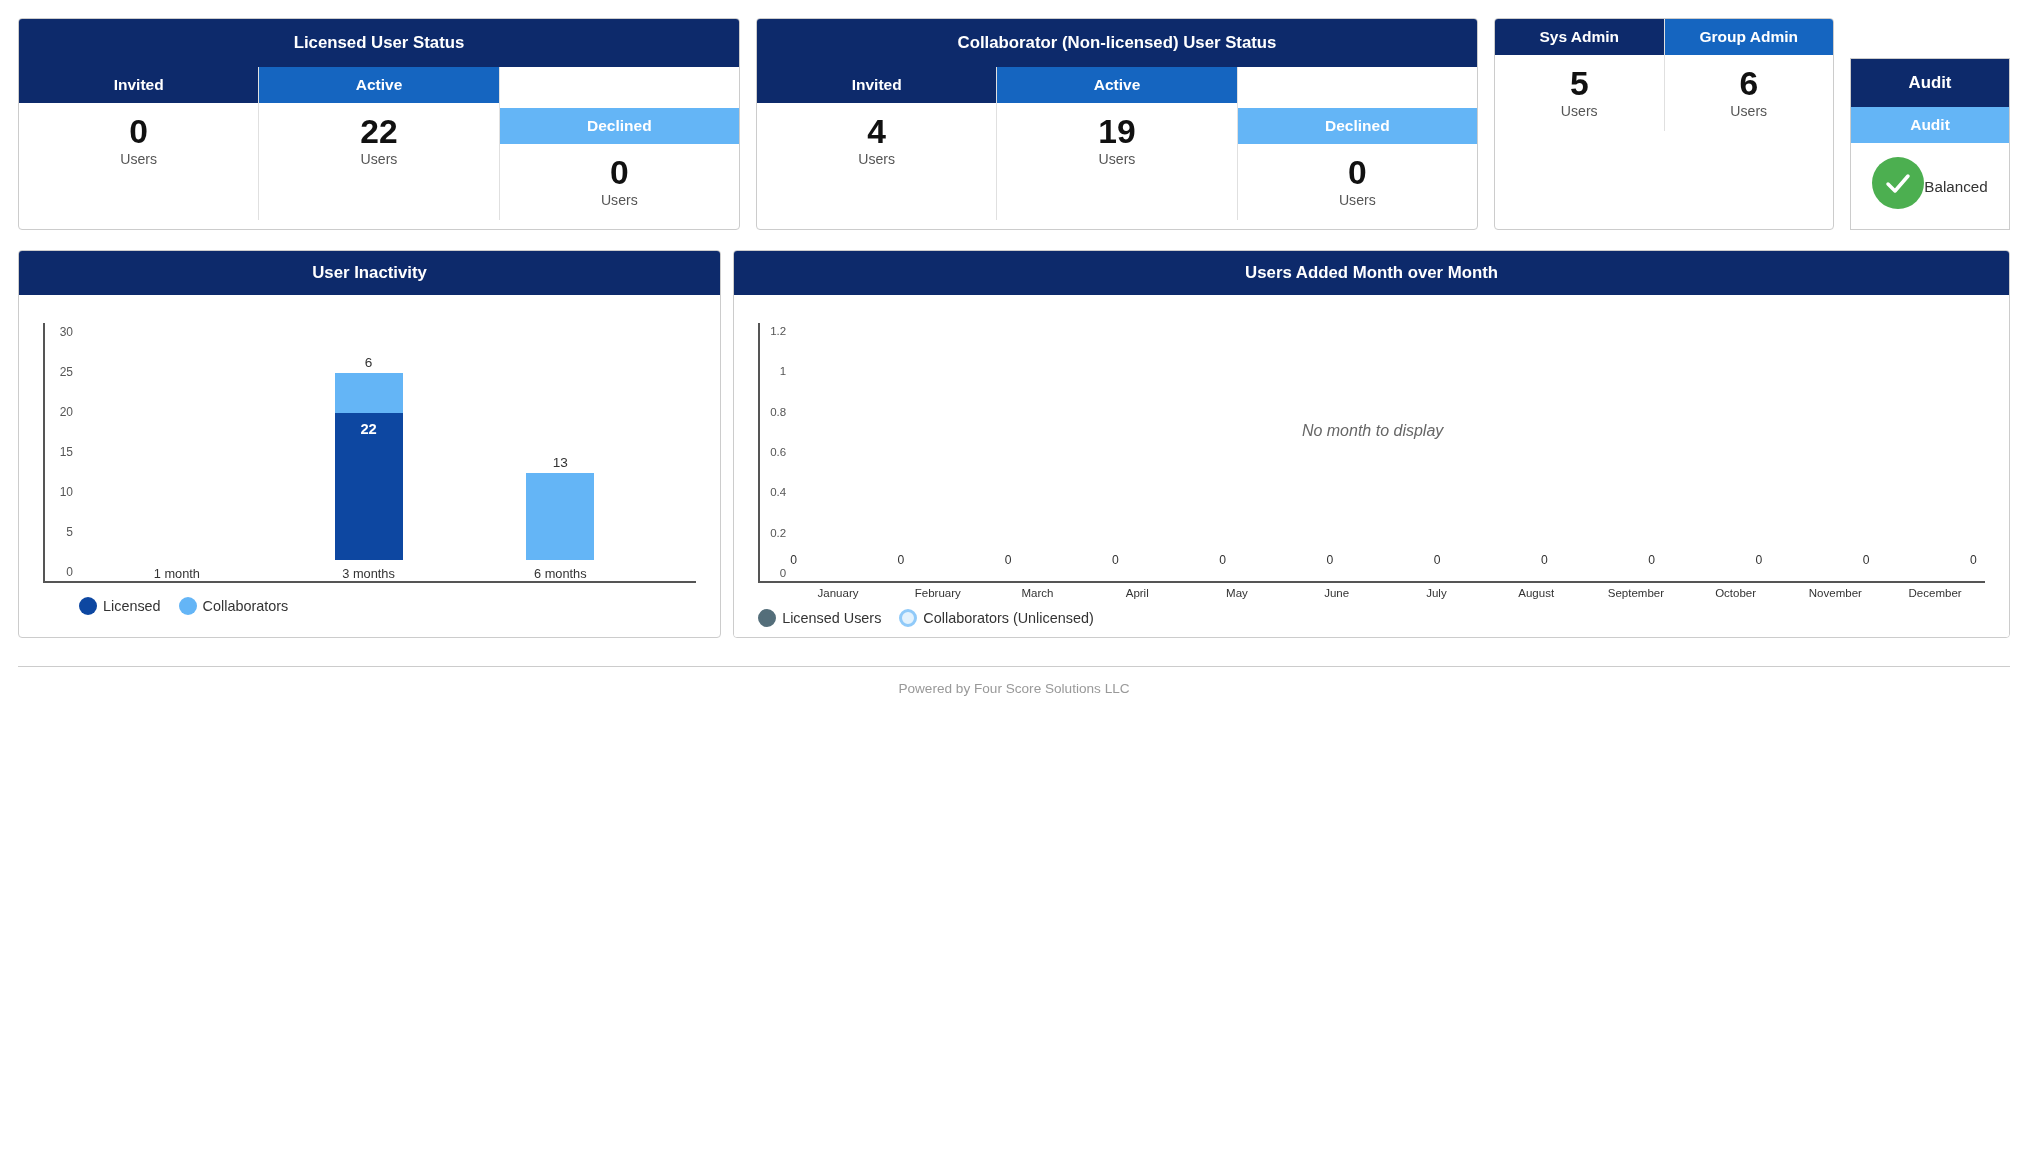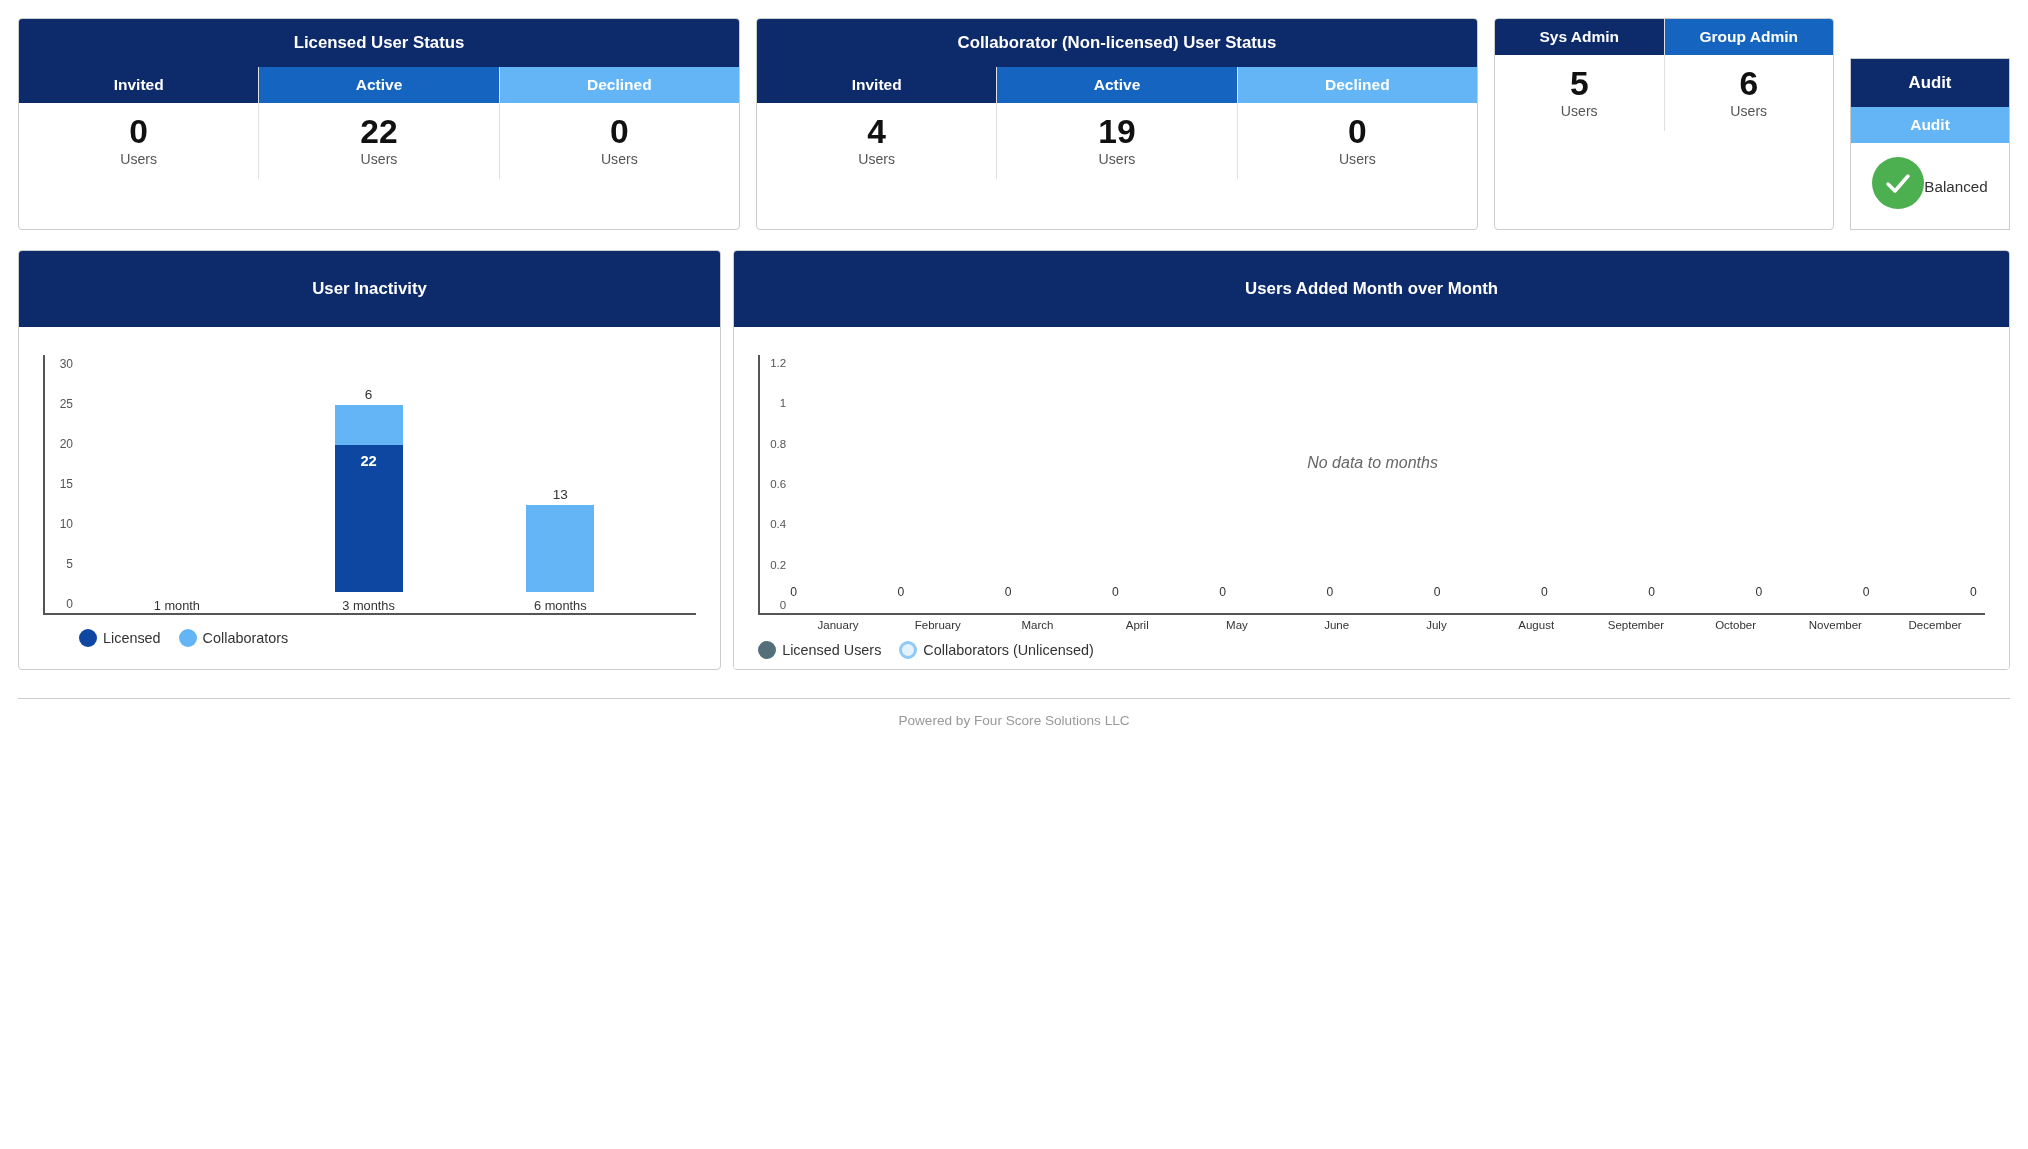--- a/index.html
+++ b/index.html
@@ -69,21 +69,21 @@
     .stat-col:last-child { border-right: none; }
     .stat-label-badge {
       width: 100%;
       text-align: center;
       font-weight: bold;
       font-size: 0.97rem;
       padding: 9px 4px;
     }
     .badge-dark { background: #0d2a6b; color: #fff; }
     .badge-blue { background: #1565c0; color: #fff; }
-    .badge-light-blue { background: #64b5f6; color: #fff; }
+    .badge-light-blue { background: #64b5f6; color: #fff; margin-top: 41px; }
     .stat-number {
       font-size: 2.1rem;
       font-weight: bold;
       color: #111;
       margin-top: 10px;
     }
     .stat-users-label {
       font-size: 0.88rem;
       color: #555;
       margin-bottom: 12px;
@@ -155,21 +155,21 @@
       border: 1px solid #ccc;
       border-radius: 4px;
       overflow: hidden;
     }
     .chart-header {
       background: #0d2a6b;
       color: #fff;
       text-align: center;
       font-weight: bold;
       font-size: 1.05rem;
-      padding: 28px 8px;
+      padding: 12px 8px;
     }
     .chart-body {
       padding: 18px 24px 10px 24px;
       background: #fff;
     }
     
     .bar-chart-area {
       display: flex;
       flex-direction: row;
       align-items: flex-end;
@@ -466,21 +466,21 @@
 
           <div class="line-chart-yaxis">
             <div class="line-chart-ylabel">0</div>
             <div class="line-chart-ylabel">0.2</div>
             <div class="line-chart-ylabel">0.4</div>
             <div class="line-chart-ylabel">0.6</div>
             <div class="line-chart-ylabel">0.8</div>
             <div class="line-chart-ylabel">1</div>
             <div class="line-chart-ylabel">1.2</div>
           </div>
-          <div class="no-data-msg">No data to months</div>
+          <div class="no-data-msg">No month to display</div>
 
           <div style="position: absolute; bottom: 14px; left: 30px; right: 8px; display: flex; flex-direction: row; justify-content: space-between;">
             <span style="font-size: 0.76rem; color: #333;">0</span>
             <span style="font-size: 0.76rem; color: #333;">0</span>
             <span style="font-size: 0.76rem; color: #333;">0</span>
             <span style="font-size: 0.76rem; color: #333;">0</span>
             <span style="font-size: 0.76rem; color: #333;">0</span>
             <span style="font-size: 0.76rem; color: #333;">0</span>
             <span style="font-size: 0.76rem; color: #333;">0</span>
             <span style="font-size: 0.76rem; color: #333;">0</span>

